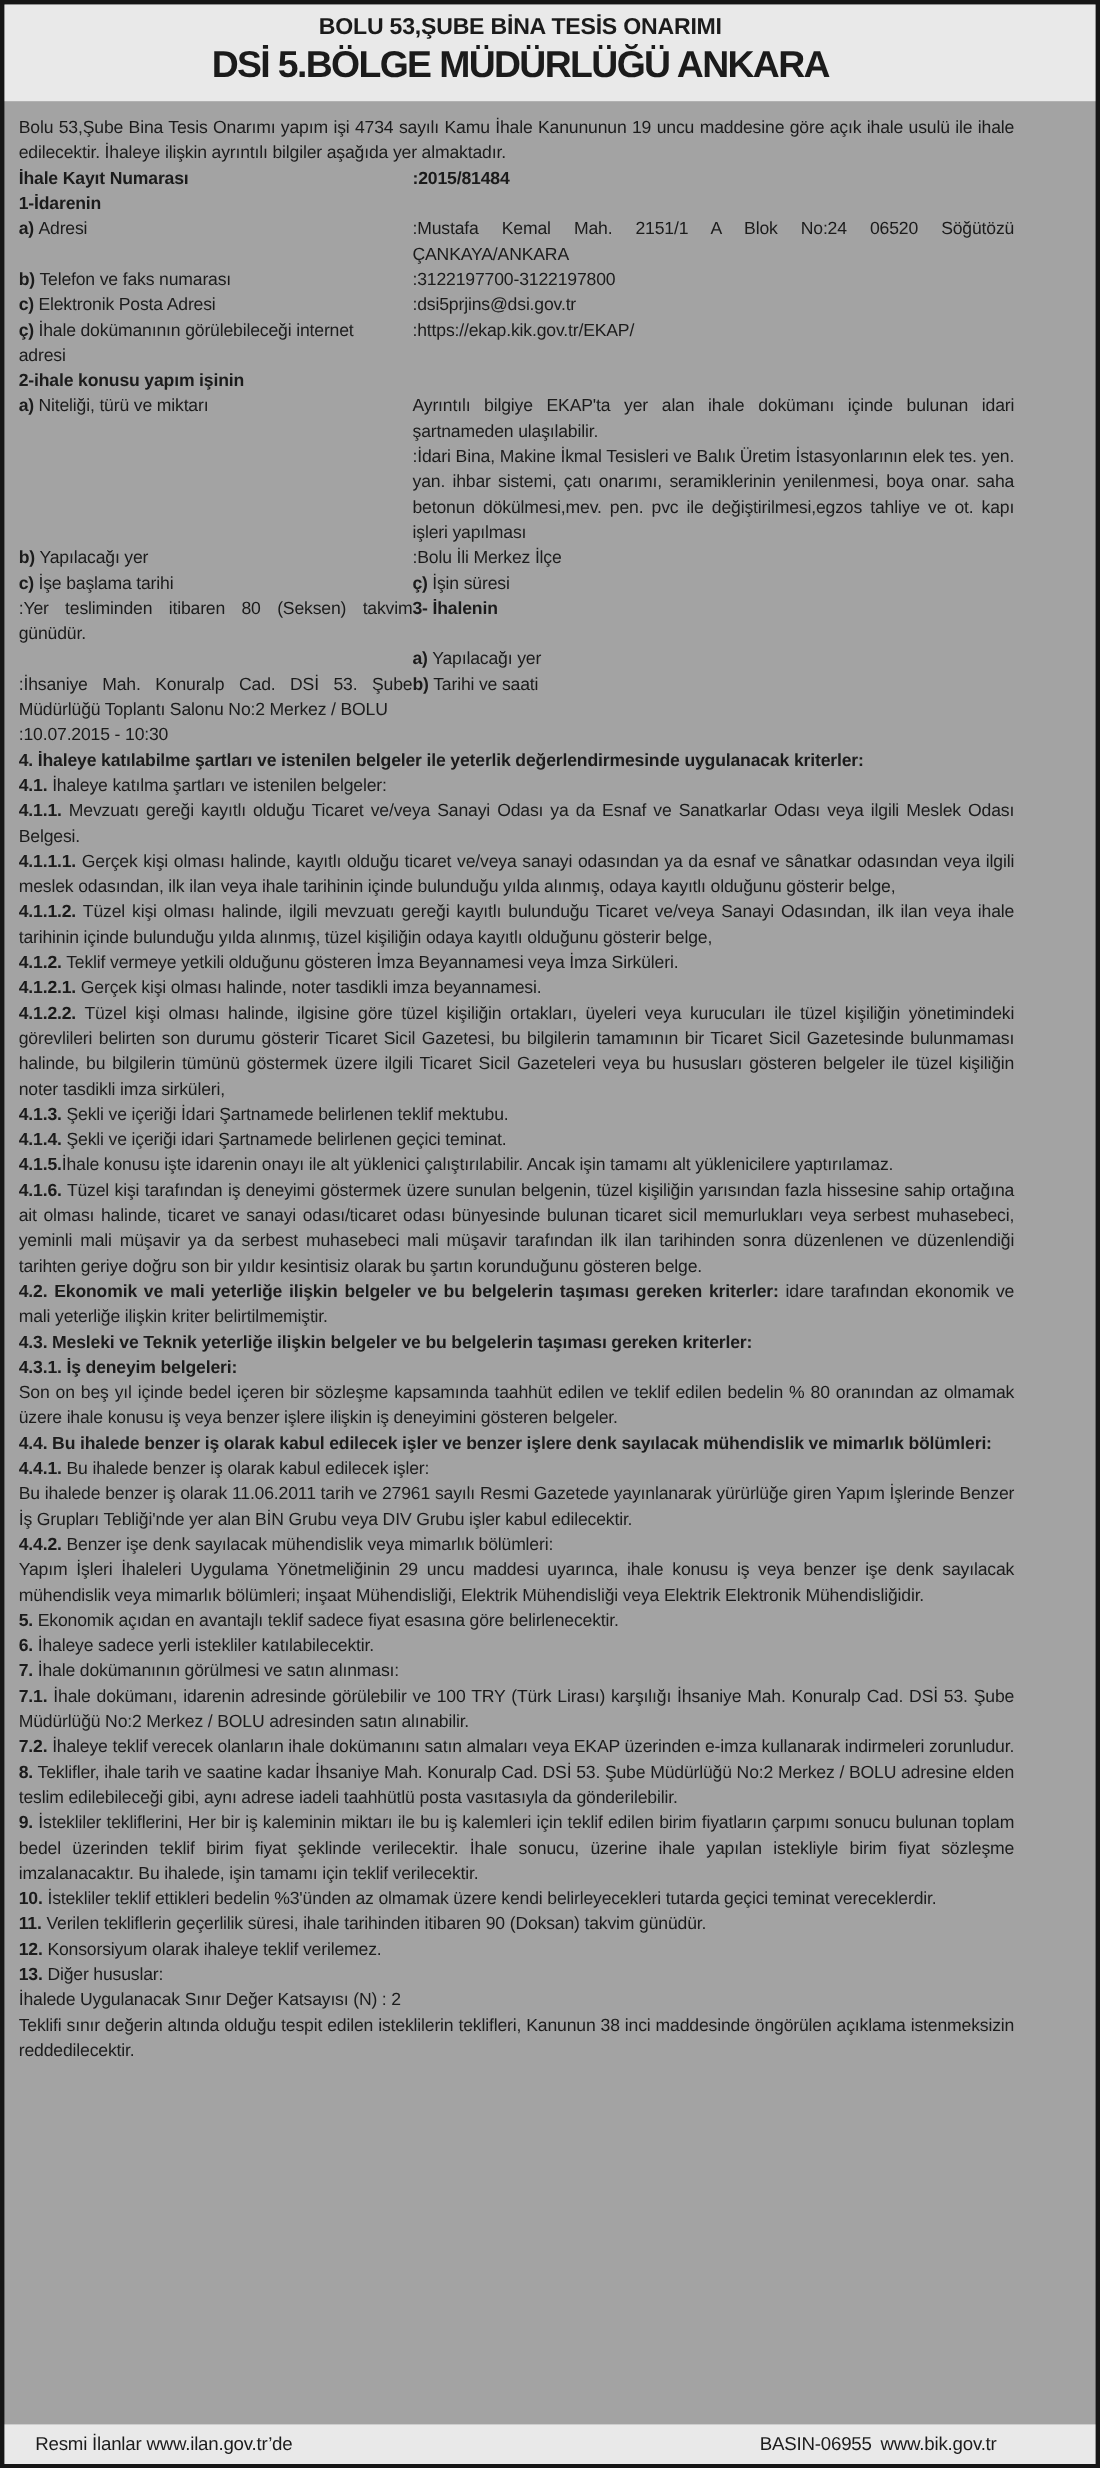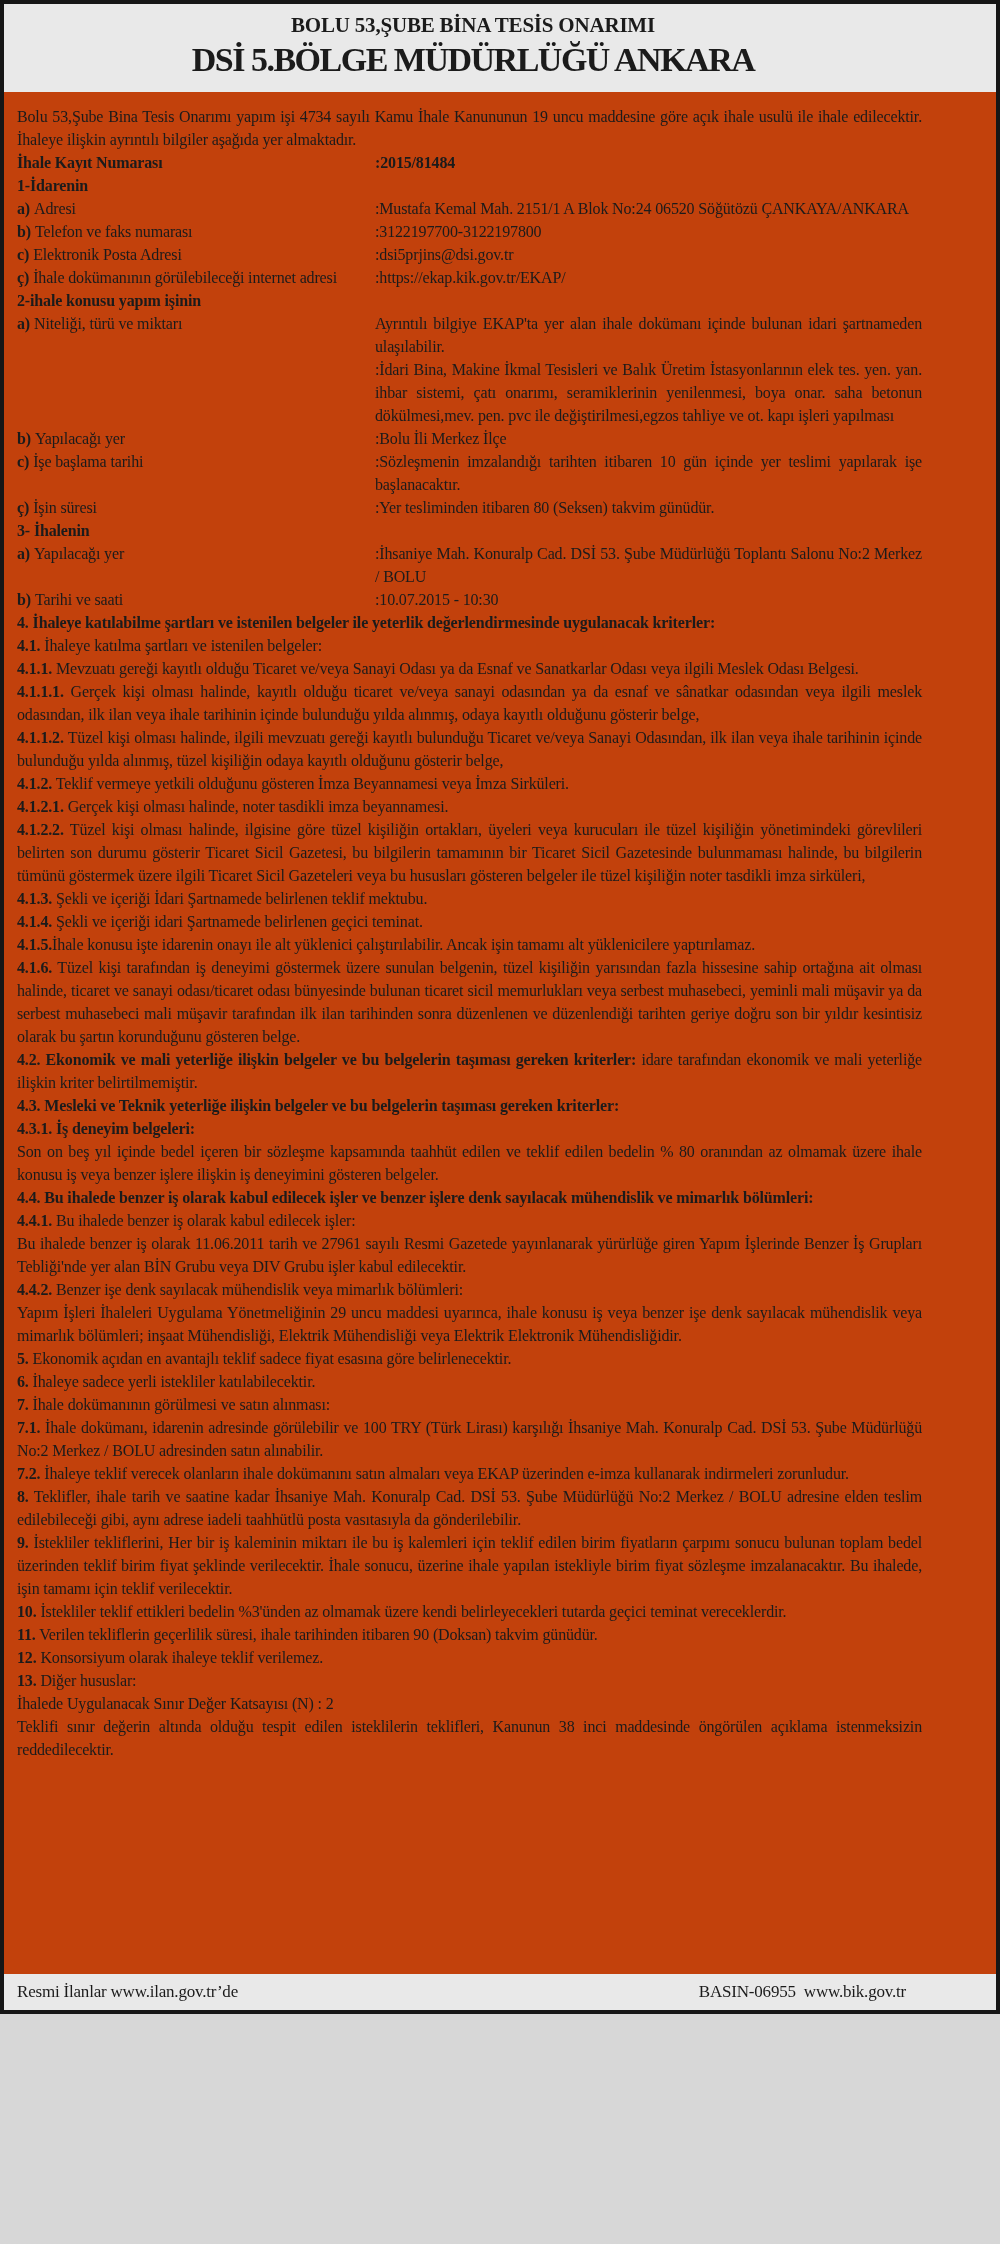--- a/index.html
+++ b/index.html
@@ -1,22 +1,22 @@
 <!DOCTYPE html>
 <html lang="tr"><head>
 <meta charset="utf-8">
 <style>
   html,body{margin:0;padding:0;background:#d7d7d7;}
   .page{
     position:relative;
-    width:1000px;height:2014px;
+    width:1000px;height:2244px;
     box-sizing:border-box;
-    background:#c2410c;
+    background:#a3a3a3;
     border:4px solid #161616;
-    font-family:Liberation Serif, serif;
+    font-family:Liberation Sans, sans-serif;
     color:#1b1b1b;
     display:flex;flex-direction:column;
     overflow:hidden;
   }
   .masthead{
     background:#e9e9e9;
     text-align:center;
     padding:9px 64px 10px 10px;
   }
   .masthead .line1{
@@ -34,21 +34,21 @@
   .kv{display:grid;grid-template-columns:358px 1fr;}
   .kv .lbl{text-align:left;padding-right:10px;}
   .kv .val{text-align:justify;}
   .kv .val.b{font-weight:bold;}
   .prefix{font-weight:bold;margin-right:4px;}
   .sec-head{font-weight:bold;text-align:left;}
   .doc-footer{
     margin-top:auto;
     background:#e9e9e9;
     display:flex;align-items:center;justify-content:space-between;
-    padding:7px 90px 8px 13px;
+    padding:7px 90px 8px 28px;
     font-size:17px;line-height:21px;letter-spacing:-0.2px;
   }
   .doc-footer .right-group{display:flex;gap:8px;}
 </style>
 </head>
 <body>
 
 <div class="page">
 
   <div class="masthead">
@@ -85,21 +85,20 @@
       <div class="lbl"><b class="prefix">a)</b><span>Niteliği, türü ve miktarı</span></div>
       <div class="val">
         <div>Ayrıntılı bilgiye EKAP'ta yer alan ihale dokümanı içinde bulunan idari şartnameden ulaşılabilir.</div>
         <div>:İdari Bina, Makine İkmal Tesisleri ve Balık Üretim İstasyonlarının elek tes. yen. yan. ihbar sistemi, çatı onarımı, seramiklerinin yenilenmesi, boya onar. saha betonun dökülmesi,mev. pen. pvc ile değiştirilmesi,egzos tahliye ve ot. kapı işleri yapılması</div>
       </div>
 
       <div class="lbl"><b class="prefix">b)</b><span>Yapılacağı yer</span></div>
       <div class="val">:Bolu İli Merkez İlçe</div>
 
       <div class="lbl"><b class="prefix">c)</b><span>İşe başlama tarihi</span></div>
-      <div class="val">:Sözleşmenin imzalandığı tarihten itibaren 10 gün içinde yer teslimi yapılarak işe başlanacaktır.</div>
 
       <div class="lbl"><b class="prefix">ç)</b><span>İşin süresi</span></div>
       <div class="val">:Yer tesliminden itibaren 80 (Seksen) takvim günüdür.</div>
 
       <div class="sec-head">3- İhalenin</div>
         <div></div>
 
       <div class="lbl"><b class="prefix">a)</b><span>Yapılacağı yer</span></div>
       <div class="val">:İhsaniye Mah. Konuralp Cad. DSİ 53. Şube Müdürlüğü Toplantı Salonu No:2 Merkez / BOLU</div>
 

